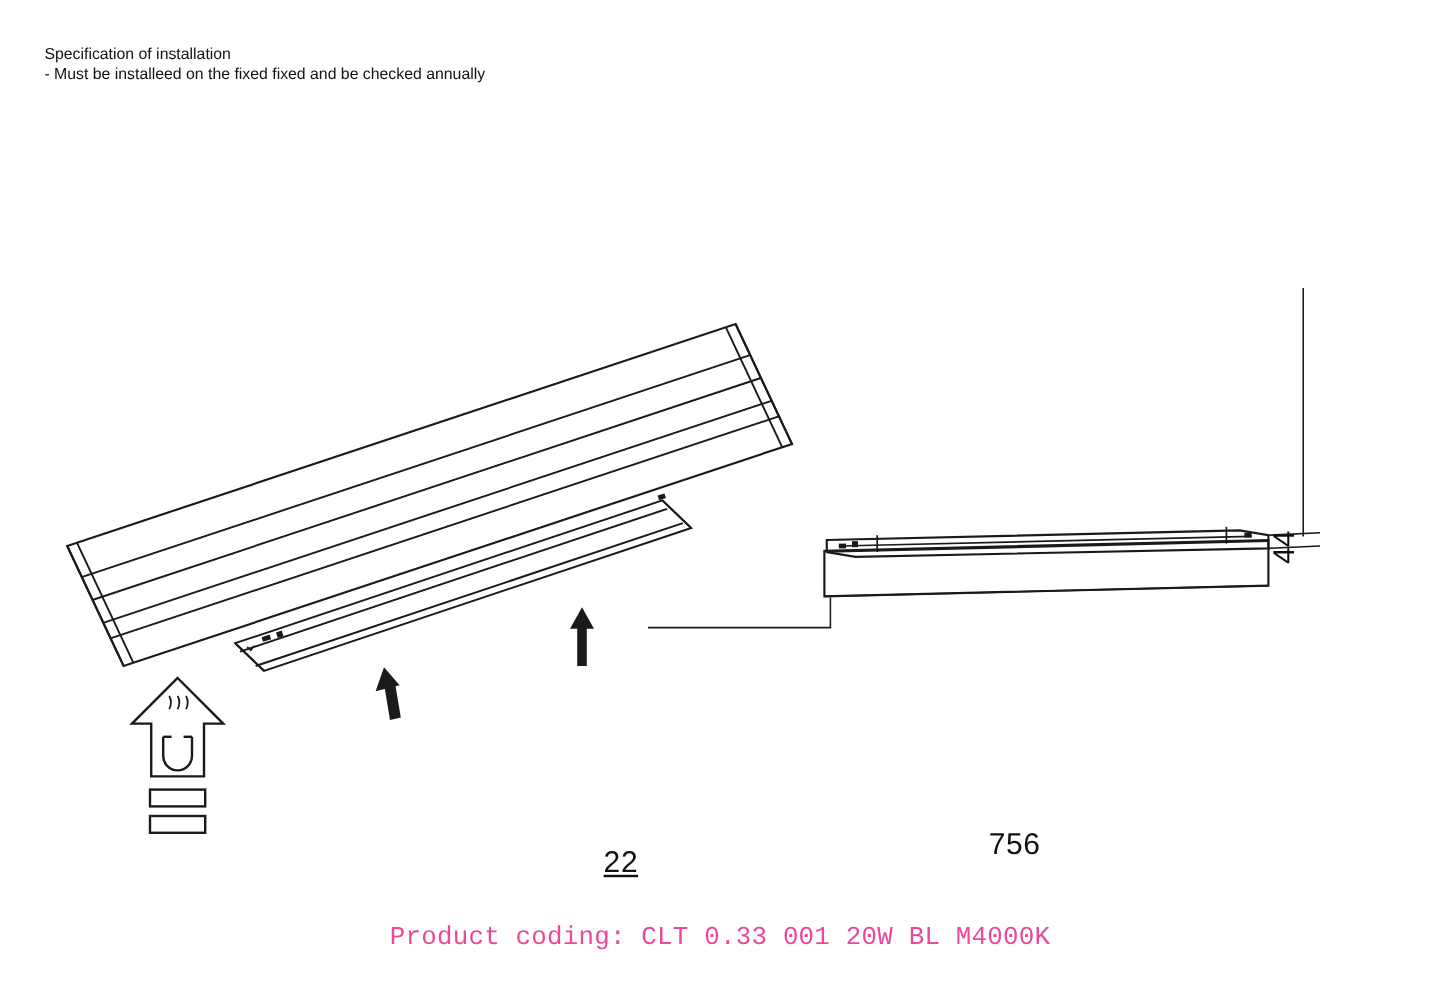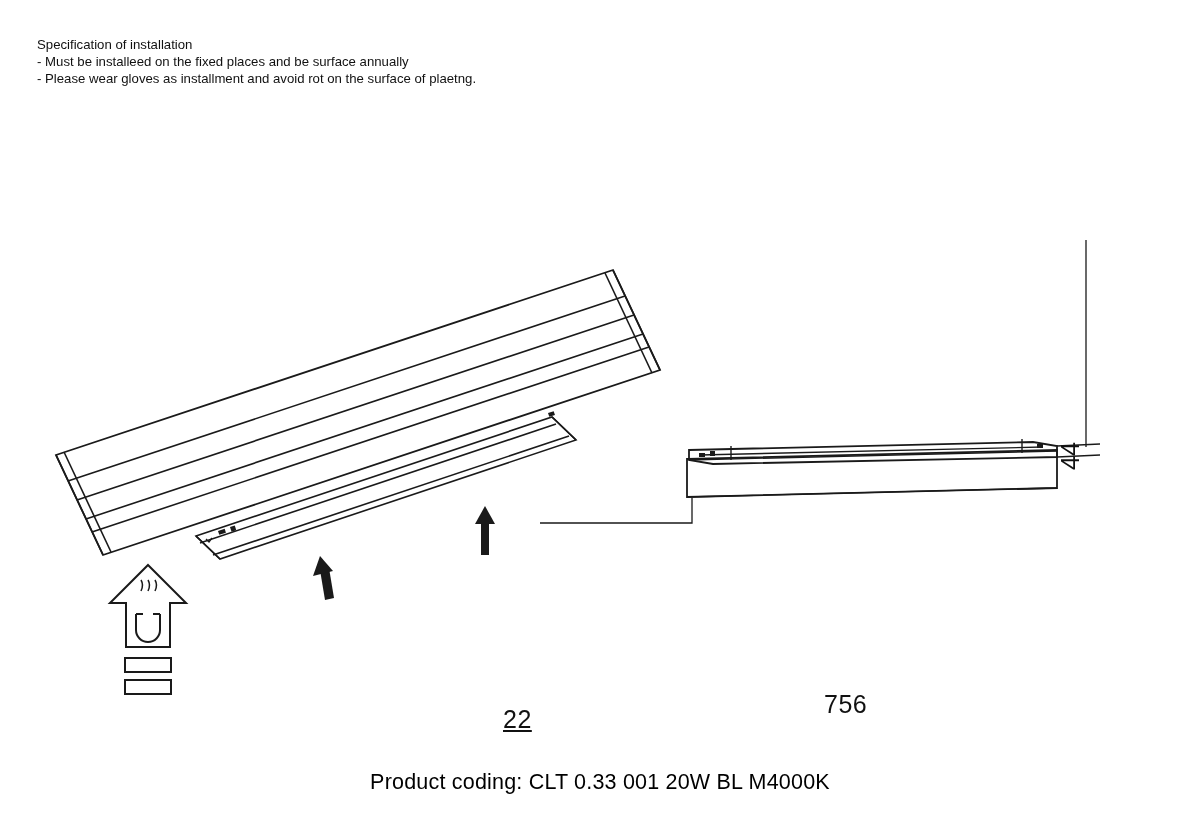--- a/index.html
+++ b/index.html
@@ -88,34 +88,34 @@
   
   .footer {
     position: absolute;
     left: 0;
     top: 770px;
     width: 1200px;
     text-align: center;
   }
   .footer-text {
     font-size: 21.5px;
-    color: #000000;
+    color: #ec4899;
     letter-spacing: 0.2px;
+    font-family: Liberation Mono, monospace;
   }
 </style>
 </head>
 <body>
 
 <div class="page">
 
 
   <div class="spec">
     <div class="spec-line">Specification of installation</div>
-    <div class="spec-line">- Must be installeed on the fixed places and be surface annually</div>
-    <div class="spec-line">- Please wear gloves as installment and avoid rot on the surface of plaetng.</div>
+    <div class="spec-line">- Must be installeed on the fixed fixed and be checked annually</div>
   </div>
 
   <div class="drawing">
     <svg width="1200" height="520" viewBox="0 0 1200 520" xmlns="http://www.w3.org/2000/svg">
       <g fill="none" stroke="#1a1a1a" stroke-width="1.6" stroke-linejoin="miter" stroke-linecap="butt">
 
         <g stroke-width="1.8">
 
           <path d="M 56 245 L 613 60 L 660 160 L 103 345 Z" transform="translate(0,0)"></path>
         </g>

